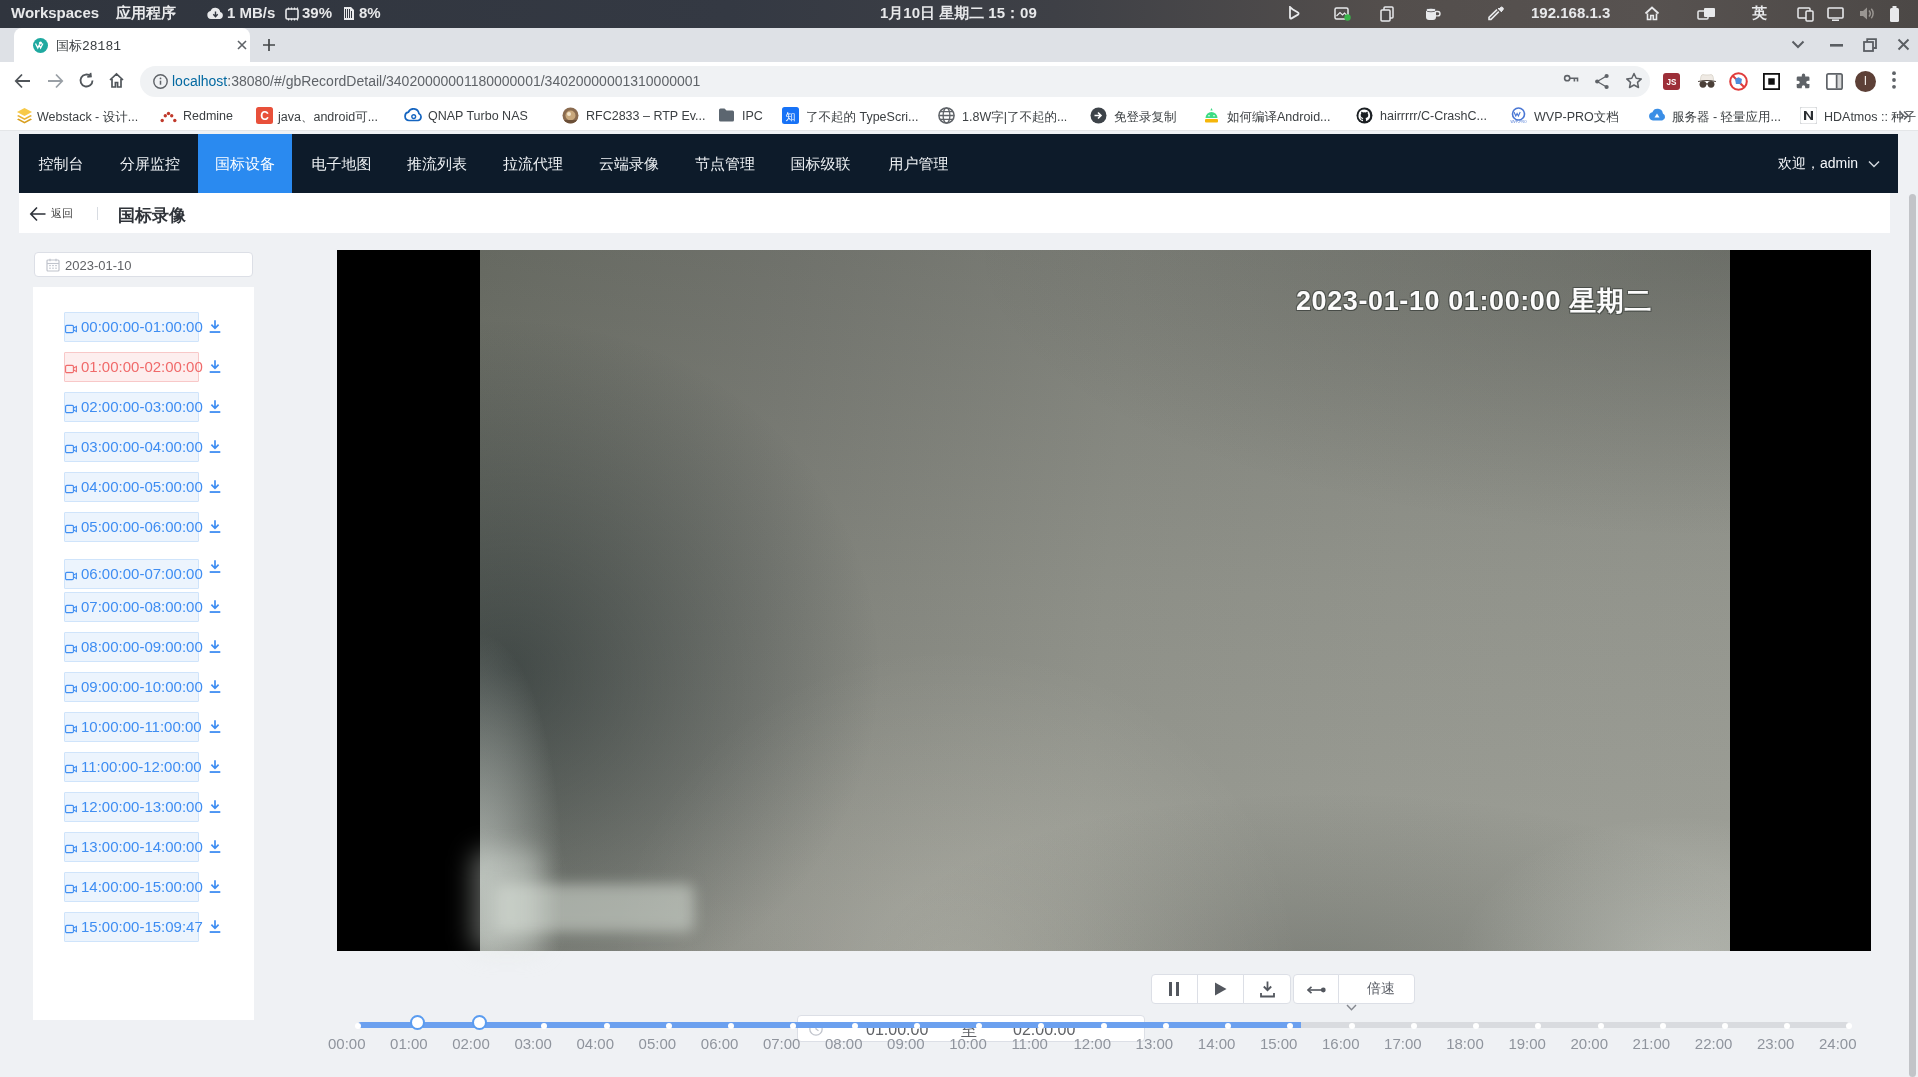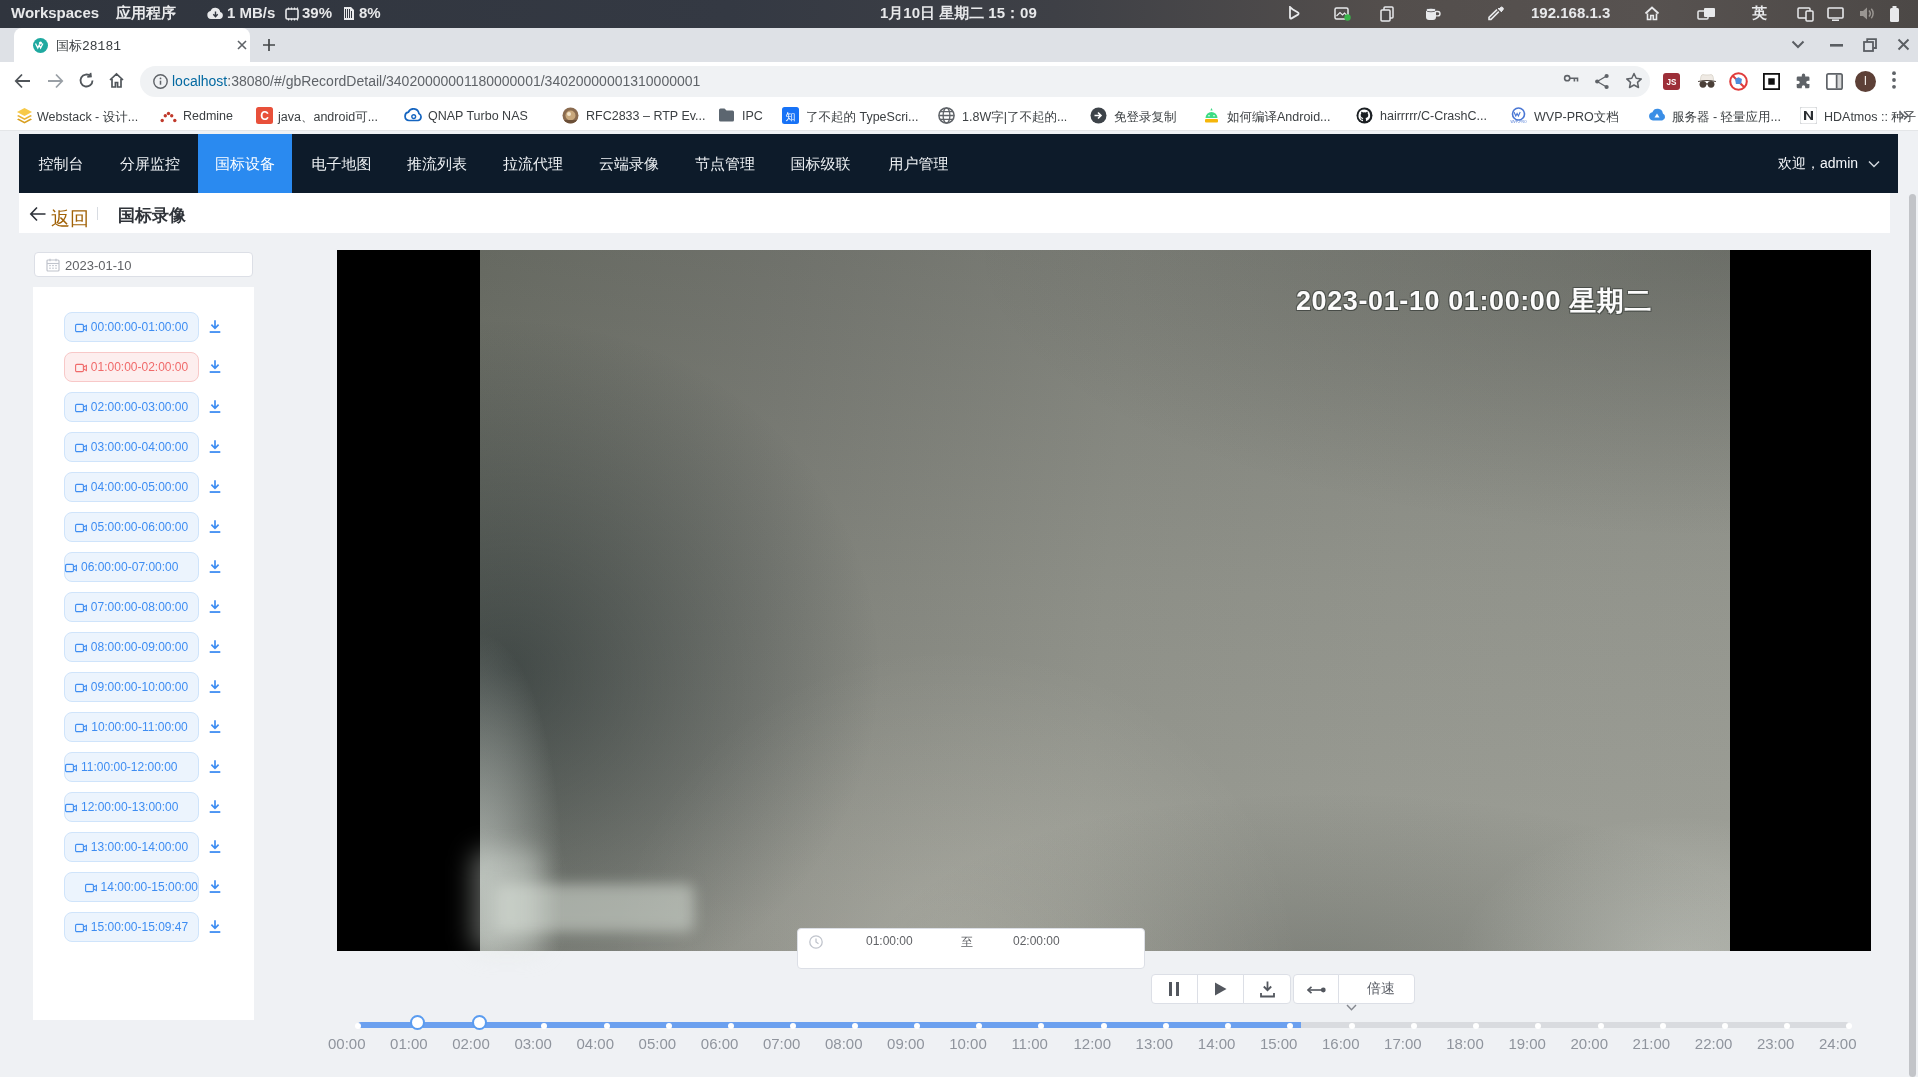--- a/index.html
+++ b/index.html
@@ -21,42 +21,42 @@
 #bookmarks{left:0;top:100px;width:1918px;height:31px;background:#fff;border-bottom:1px solid #e4e6e8}
 #bookmarks .bk{position:absolute;top:9px;font-size:12.5px;color:#3c4043;white-space:nowrap}
 #bookmarks .ic{position:absolute;top:7px}
 
 #nav{left:19px;top:134px;width:1879px;height:59px;background:#0d1b2a;color:#eef1f4;font-size:15px}
 #nav .it{position:absolute;top:0;height:59px;line-height:59px;text-align:center}
 #nav .act{background:#2a8af0;color:#fff}
 #subhead{left:19px;top:193px;width:1871px;height:40px;background:#fff}
 #datebox{left:34px;top:252px;width:219px;height:25px;background:#fff;border:1px solid #dcdfe6;border-radius:4px}
 #panel{left:33px;top:287px;width:221px;height:733px;background:#fff}
-.tbtn{position:absolute;left:31px;width:135px;height:30px;border-radius:8px;background:#ecf4fd;border:1px solid #cfe4fb;color:#3e8df2;font-size:12px;line-height:28px;white-space:nowrap}
+.tbtn{position:absolute;left:31px;width:135px;height:30px;border-radius:1px;background:#ecf4fd;border:1px solid #cfe4fb;color:#3e8df2;font-size:15px;line-height:28px;white-space:nowrap}
 .tbtn.red{background:#fdeeee;border-color:#f8c8c8;color:#f06a6a}
 .dlic{position:absolute;left:174px;width:16px;height:18px}
 
 #player{left:337px;top:250px;width:1534px;height:701px;background:#000}
 #video{position:absolute;left:143px;top:0;width:1250px;height:701px;
 background:
 radial-gradient(ellipse 110px 330px at 0% 90%, rgba(224,231,226,0.55), rgba(224,231,226,0) 75%),
 radial-gradient(ellipse 480px 460px at 38% 104%, rgba(252,248,235,0.20), rgba(252,248,235,0) 72%),
 radial-gradient(ellipse 300px 200px at 96% 102%, rgba(240,244,238,0.28), rgba(240,244,238,0) 75%),
 radial-gradient(ellipse 620px 240px at 68% 103%, rgba(24,30,26,0.22), rgba(24,30,26,0) 75%),
 radial-gradient(ellipse 470px 440px at 2% 60%, rgba(12,24,28,0.50), rgba(12,24,28,0) 80%),
 radial-gradient(ellipse 950px 360px at 100% 0%, rgba(30,34,30,0.22), rgba(30,34,30,0) 80%),
 linear-gradient(to bottom, rgba(25,28,26,0.16), rgba(25,28,26,0.02) 48%, rgba(255,255,248,0.08) 95%),
 linear-gradient(95deg,#75786f 0%,#80827b 24%,#8f9189 50%,#93958d 72%,#969890 100%)}
 #osd{position:absolute;right:78px;top:33px;font-size:27px;font-weight:bold;color:#fcfcfc;letter-spacing:0.6px;text-shadow:1px 1px 0 rgba(70,74,70,0.9),-1px -1px 0 rgba(70,74,70,0.7),1px -1px 0 rgba(70,74,70,0.7),-1px 1px 0 rgba(70,74,70,0.8);white-space:nowrap}
 #blurpatch{position:absolute;left:16px;top:634px;width:198px;height:48px;background:rgba(205,211,204,0.60);border-radius:8px;filter:blur(7px)}
 #blurpatch2{position:absolute;left:-8px;top:600px;width:70px;height:101px;background:rgba(222,229,223,0.40);border-radius:14px;filter:blur(12px)}
 #pbar{position:absolute;left:0;bottom:0;width:1534px;height:26px;background:rgba(50,60,76,0.72)}
 #kbps{position:absolute;right:139px;top:7px;font-size:12.5px;color:#e3e5e8}
 
-#timebox{left:797px;top:928px;width:348px;height:41px;background:#fff;border:1px solid #dcdfe6;border-radius:4px;font-size:12px;color:#606266}
+#timebox{left:797px;top:1015px;width:348px;height:27px;background:#fff;border:1px solid #dcdfe6;border-radius:4px;font-size:16px;color:#606266}
 .cbtn{position:absolute;top:974px;height:30px;background:#fff;border:1px solid #dcdfe6}
 
 #track{left:358px;top:1022px;width:1491px;height:6px;background:#d9dbdf;border-radius:3px}
 #trackblue{left:358px;top:1022px;width:943px;height:6px;background:#6ba0ef;border-radius:3px 0 0 3px}
 .dot{position:absolute;top:1022.5px;width:6px;height:6px;border-radius:50%;background:#fff}
 .hd{position:absolute;top:1015px;width:15px;height:15px;border-radius:50%;background:#fff;border:2.5px solid #5a9cf0}
 .tl{position:absolute;top:1035px;width:60px;font-size:15px;color:#8f949d}
 #sbar{left:1909px;top:194px;width:7px;height:883px;background:#c2c4c8;border-radius:4px}
 </style></head>
 <body>
@@ -330,21 +330,21 @@
   <div class="a" style="right:18px;top:0;height:59px;line-height:59px;font-size:14px;color:#f5f7fa">欢迎，admin
   <svg style="display:inline-block;vertical-align:middle;margin-left:6px" width="12" height="8" viewBox="0 0 12 8">
         <path d="M1 1.5 L6 6.5 L11 1.5" fill="none" stroke="#cfd6dd" stroke-width="1.5"></path>
       </svg></div>
 </div>
 
 <div id="subhead" class="a"></div>
 <svg class="a" style="left:29px;top:206px" width="17" height="16" viewBox="0 0 17 16">
     <path d="M8 1.5 L1.8 8 L8 14.5 M2.2 8 H16.5" fill="none" stroke="#2c3038" stroke-width="1.6"></path>
   </svg>
-<span class="a" style="left:51px;top:206px;font-size:19px;color:#a16207">返回</span>
+<span class="a" style="left:51px;top:206px;font-size:11px;color:#404040">返回</span>
 <div class="a" style="left:97px;top:207px;width:1px;height:13px;background:#d8dce2"></div>
 <span class="a" style="left:118px;top:204px;font-size:17px;font-weight:bold;color:#2f3339">国标录像</span>
 
 <div id="datebox" class="a">
   <svg class="a" style="left:11px;top:5px" width="14" height="14" viewBox="0 0 14 14">
       <rect x="1" y="2" width="12" height="11" rx="1" fill="none" stroke="#c0c4cc" stroke-width="1.2"></rect>
       <path d="M1 5.5 h12" stroke="#c0c4cc" stroke-width="1.1"></path>
       <path d="M4 0.8 v2.4 M10 0.8 v2.4" stroke="#c0c4cc" stroke-width="1.2"></path>
       <g fill="#c0c4cc">
         <rect x="3.2" y="7" width="1.6" height="1.2"></rect>
@@ -399,21 +399,21 @@
       <path d="M2.5 12.3 h10" stroke="#3e8df2" stroke-width="1.7"></path>
     </svg>
   <div class="tbtn" style="top:225px;text-align:center"><svg style="display:inline-block;vertical-align:-1.5px;margin-right:4px" width="12" height="10" viewBox="0 0 12 10">
         <rect x="0.6" y="1.4" width="7.8" height="7.2" rx="1.2" fill="none" stroke="#3e8df2" stroke-width="1.1"></rect>
         <path d="M8.4 4.2 L11.4 2.4 v5.2 L8.4 5.8" fill="none" stroke="#3e8df2" stroke-width="1.1"></path>
       </svg>05:00:00-06:00:00</div>
   <svg class="dlic" style="top:232px" width="15" height="17" viewBox="0 0 15 17">
       <path d="M7.5 1.2 V8.6 M4.1 5.4 L7.5 8.8 10.9 5.4" fill="none" stroke="#3e8df2" stroke-width="1.6"></path>
       <path d="M2.5 12.3 h10" stroke="#3e8df2" stroke-width="1.7"></path>
     </svg>
-  <div class="tbtn" style="top:265px;text-align:left"><svg style="display:inline-block;vertical-align:-1.5px;margin-right:4px" width="12" height="10" viewBox="0 0 12 10">
+  <div class="tbtn" style="top:272px;text-align:left"><svg style="display:inline-block;vertical-align:-1.5px;margin-right:4px" width="12" height="10" viewBox="0 0 12 10">
         <rect x="0.6" y="1.4" width="7.8" height="7.2" rx="1.2" fill="none" stroke="#3e8df2" stroke-width="1.1"></rect>
         <path d="M8.4 4.2 L11.4 2.4 v5.2 L8.4 5.8" fill="none" stroke="#3e8df2" stroke-width="1.1"></path>
       </svg>06:00:00-07:00:00</div>
   <svg class="dlic" style="top:272px" width="15" height="17" viewBox="0 0 15 17">
       <path d="M7.5 1.2 V8.6 M4.1 5.4 L7.5 8.8 10.9 5.4" fill="none" stroke="#3e8df2" stroke-width="1.6"></path>
       <path d="M2.5 12.3 h10" stroke="#3e8df2" stroke-width="1.7"></path>
     </svg>
   <div class="tbtn" style="top:305px;text-align:center"><svg style="display:inline-block;vertical-align:-1.5px;margin-right:4px" width="12" height="10" viewBox="0 0 12 10">
         <rect x="0.6" y="1.4" width="7.8" height="7.2" rx="1.2" fill="none" stroke="#3e8df2" stroke-width="1.1"></rect>
         <path d="M8.4 4.2 L11.4 2.4 v5.2 L8.4 5.8" fill="none" stroke="#3e8df2" stroke-width="1.1"></path>

